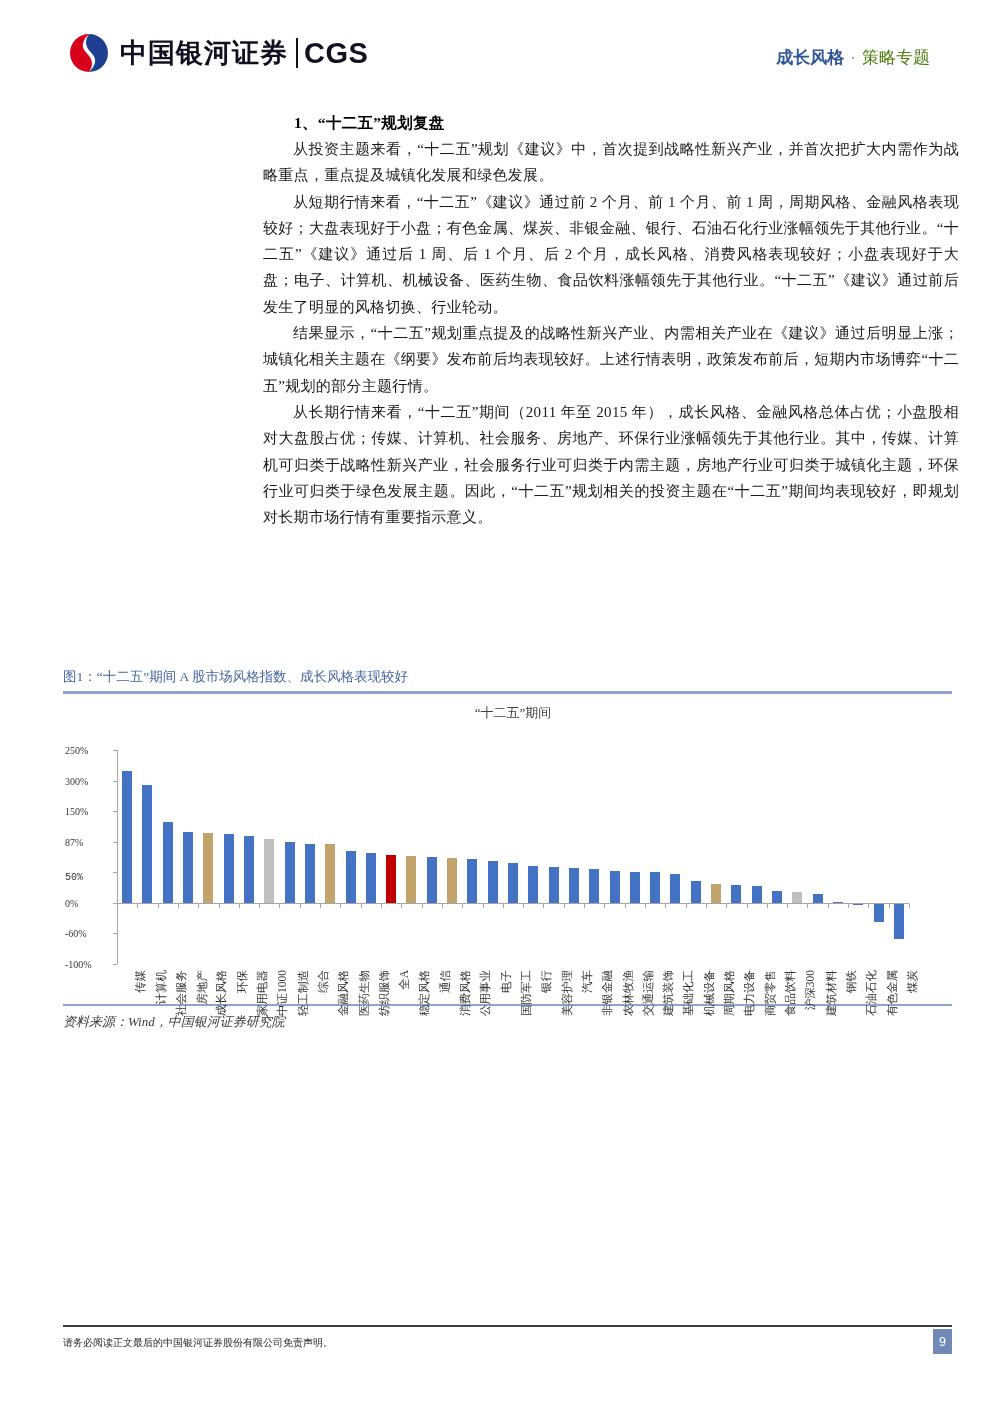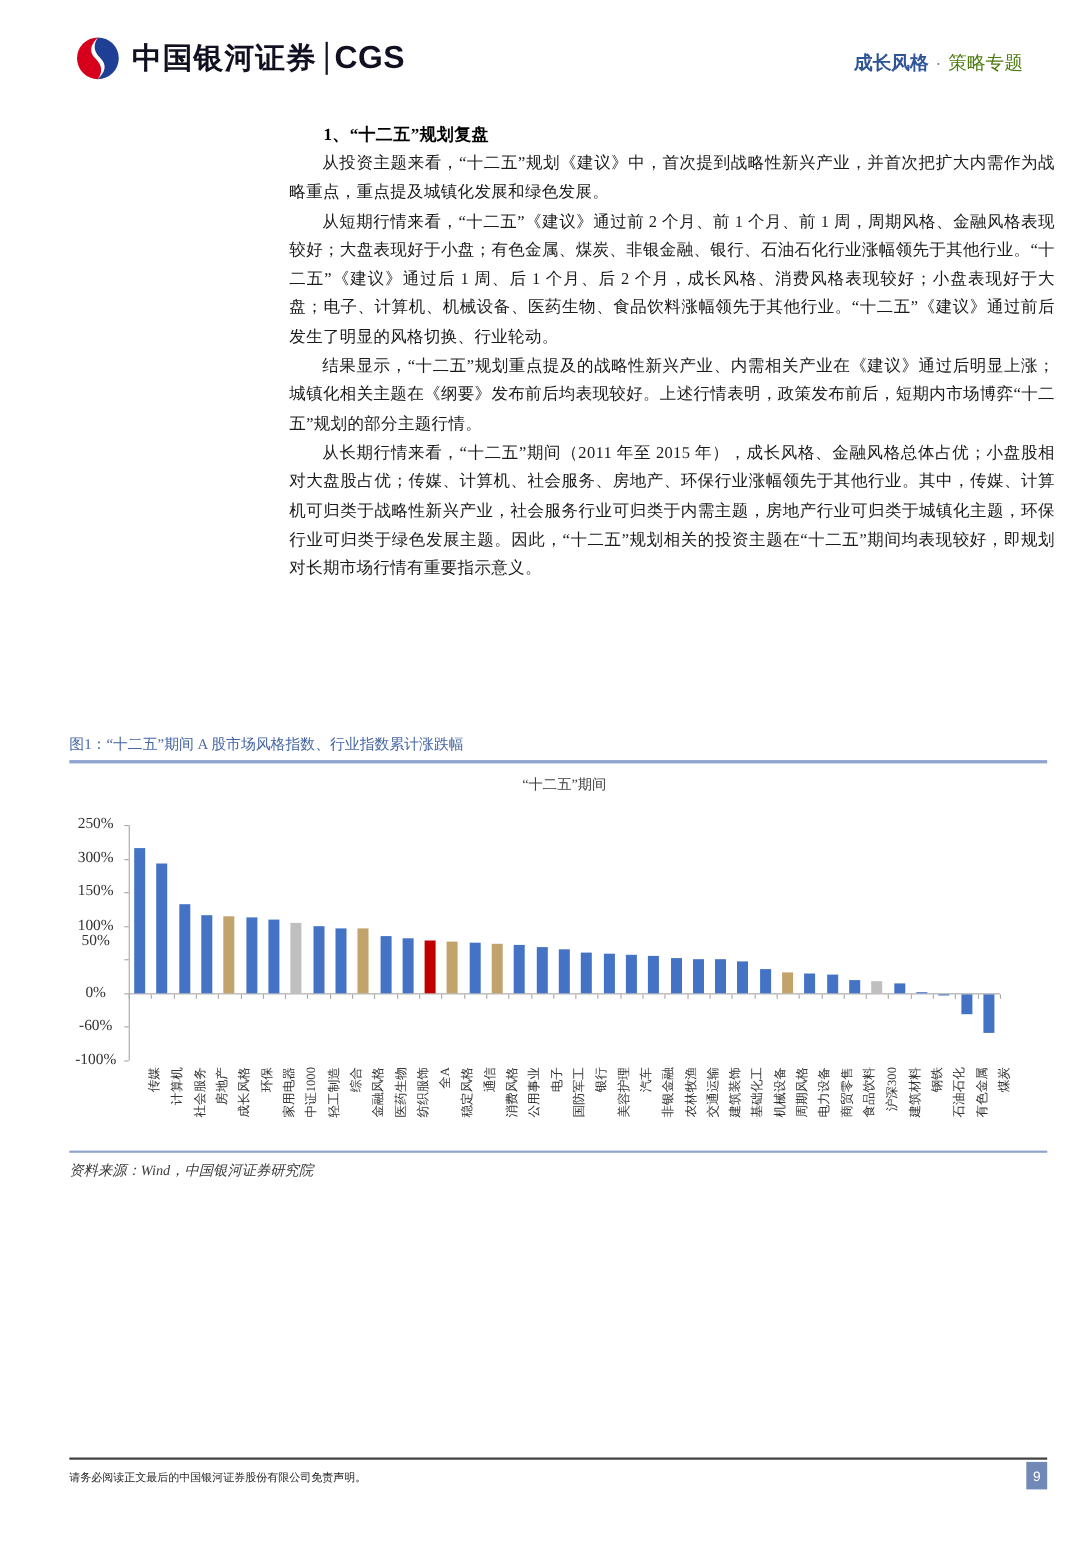--- a/index.html
+++ b/index.html
@@ -23,25 +23,25 @@
   
   .article{position:absolute;left:263px;top:110px;width:696px;
            font-size:15px;line-height:26.3px;text-align:justify;letter-spacing:0.3px;}
   .article h2{font-size:15.5px;line-height:26px;margin:0;text-indent:2em;font-weight:bold;color:#000;}
   .article p{margin:0;text-indent:2em;}
 
   
   .figure{position:absolute;left:63px;top:668px;width:889px;}
   .fig-caption{font-family:"Liberation Serif","DejaVu Serif",serif;font-size:13.5px;color:#4565A3;
                padding-bottom:5px;border-bottom:3px solid #8FA3CF;}
-  .chart{position:relative;width:889px;height:352px;}
+  .chart{position:relative;width:889px;height:310px;}
   .chart-title{position:absolute;left:54px;width:792px;top:10px;text-align:center;
                font-size:13px;color:#404040;}
   .axis-line{position:absolute;background:#A6A6A6;}
-  .ytick-label{position:absolute;width:44px;text-align:center;font-size:14px;color:#333;
+  .ytick-label{position:absolute;width:44px;text-align:left;font-size:10px;color:#333;
                transform:translateY(-50%);}
   .tickmark{position:absolute;background:#A6A6A6;}
   .bar{position:absolute;}
   .xlabel{position:absolute;white-space:nowrap;font-size:11.5px;color:#333;
           transform:rotate(-90deg);transform-origin:top right;}
   .fig-source{border-top:2px solid #8FA3CF;padding-top:7px;font-style:italic;
               font-size:13px;color:#3a3a3a;}
 
   
   .footer{position:absolute;left:63px;top:1325px;width:889px;border-top:2px solid #3f3f3f;}
@@ -71,36 +71,36 @@
 
   <div class="article">
     <h2>1、“十二五”规划复盘</h2>
     <p>从投资主题来看，“十二五”规划《建议》中，首次提到战略性新兴产业，并首次把扩大内需作为战略重点，重点提及城镇化发展和绿色发展。</p>
     <p>从短期行情来看，“十二五”《建议》通过前 2 个月、前 1 个月、前 1 周，周期风格、金融风格表现较好；大盘表现好于小盘；有色金属、煤炭、非银金融、银行、石油石化行业涨幅领先于其他行业。“十二五”《建议》通过后 1 周、后 1 个月、后 2 个月，成长风格、消费风格表现较好；小盘表现好于大盘；电子、计算机、机械设备、医药生物、食品饮料涨幅领先于其他行业。“十二五”《建议》通过前后发生了明显的风格切换、行业轮动。</p>
     <p>结果显示，“十二五”规划重点提及的战略性新兴产业、内需相关产业在《建议》通过后明显上涨；城镇化相关主题在《纲要》发布前后均表现较好。上述行情表明，政策发布前后，短期内市场博弈“十二五”规划的部分主题行情。</p>
     <p>从长期行情来看，“十二五”期间（2011 年至 2015 年），成长风格、金融风格总体占优；小盘股相对大盘股占优；传媒、计算机、社会服务、房地产、环保行业涨幅领先于其他行业。其中，传媒、计算机可归类于战略性新兴产业，社会服务行业可归类于内需主题，房地产行业可归类于城镇化主题，环保行业可归类于绿色发展主题。因此，“十二五”规划相关的投资主题在“十二五”期间均表现较好，即规划对长期市场行情有重要指示意义。</p>
   </div>
 
   <div class="figure">
-    <div class="fig-caption">图1：“十二五”期间 A 股市场风格指数、行业指数累计涨跌幅</div>
+    <div class="fig-caption">图1：“十二五”期间 A 股市场风格指数、成长风格表现较好</div>
     <div class="chart">
       <div class="chart-title">“十二五”期间</div>
       <div></div>
     <div class="axis-line" style="left: 54px; top: 56px; width: 1px; height: 214px;"></div>
         <div class="axis-line" style="left: 54px; top: 208.857px; width: 792px; height: 1px;"></div>
         <div class="tickmark" style="left: 50px; top: 56px; width: 4px; height: 1px;"></div>
         <div class="ytick-label" style="left: 2px; top: 56px;">250%</div>
         <div class="tickmark" style="left: 50px; top: 86.5714px; width: 4px; height: 1px;"></div>
         <div class="ytick-label" style="left: 2px; top: 86.5714px;">300%</div>
         <div class="tickmark" style="left: 50px; top: 117.143px; width: 4px; height: 1px;"></div>
         <div class="ytick-label" style="left: 2px; top: 117.143px;">150%</div>
         <div class="tickmark" style="left: 50px; top: 147.714px; width: 4px; height: 1px;"></div>
-        <div class="ytick-label" style="left: 2px; top: 147.714px;">100%</div>
+        <div class="ytick-label" style="left: 2px; top: 147.714px;">87%</div>
         <div class="tickmark" style="left: 50px; top: 178.286px; width: 4px; height: 1px;"></div>
-        <div class="ytick-label" style="left: 2px; top: 162px;">50%</div>
+        <div class="ytick-label" style="left: 2px; top: 183px; font-family: Liberation Mono, monospace;">50%</div>
         <div class="tickmark" style="left: 50px; top: 208.857px; width: 4px; height: 1px;"></div>
         <div class="ytick-label" style="left: 2px; top: 208.857px;">0%</div>
         <div class="tickmark" style="left: 50px; top: 239.429px; width: 4px; height: 1px;"></div>
         <div class="ytick-label" style="left: 2px; top: 239.429px;">-60%</div>
         <div class="tickmark" style="left: 50px; top: 270px; width: 4px; height: 1px;"></div>
         <div class="ytick-label" style="left: 2px; top: 270px;">-100%</div>
         <div class="tickmark" style="left: 54px; top: 209.857px; width: 1px; height: 4px;"></div>
         <div class="tickmark" style="left: 74.3077px; top: 209.857px; width: 1px; height: 4px;"></div>
         <div class="tickmark" style="left: 94.6154px; top: 209.857px; width: 1px; height: 4px;"></div>
         <div class="tickmark" style="left: 114.923px; top: 209.857px; width: 1px; height: 4px;"></div>

